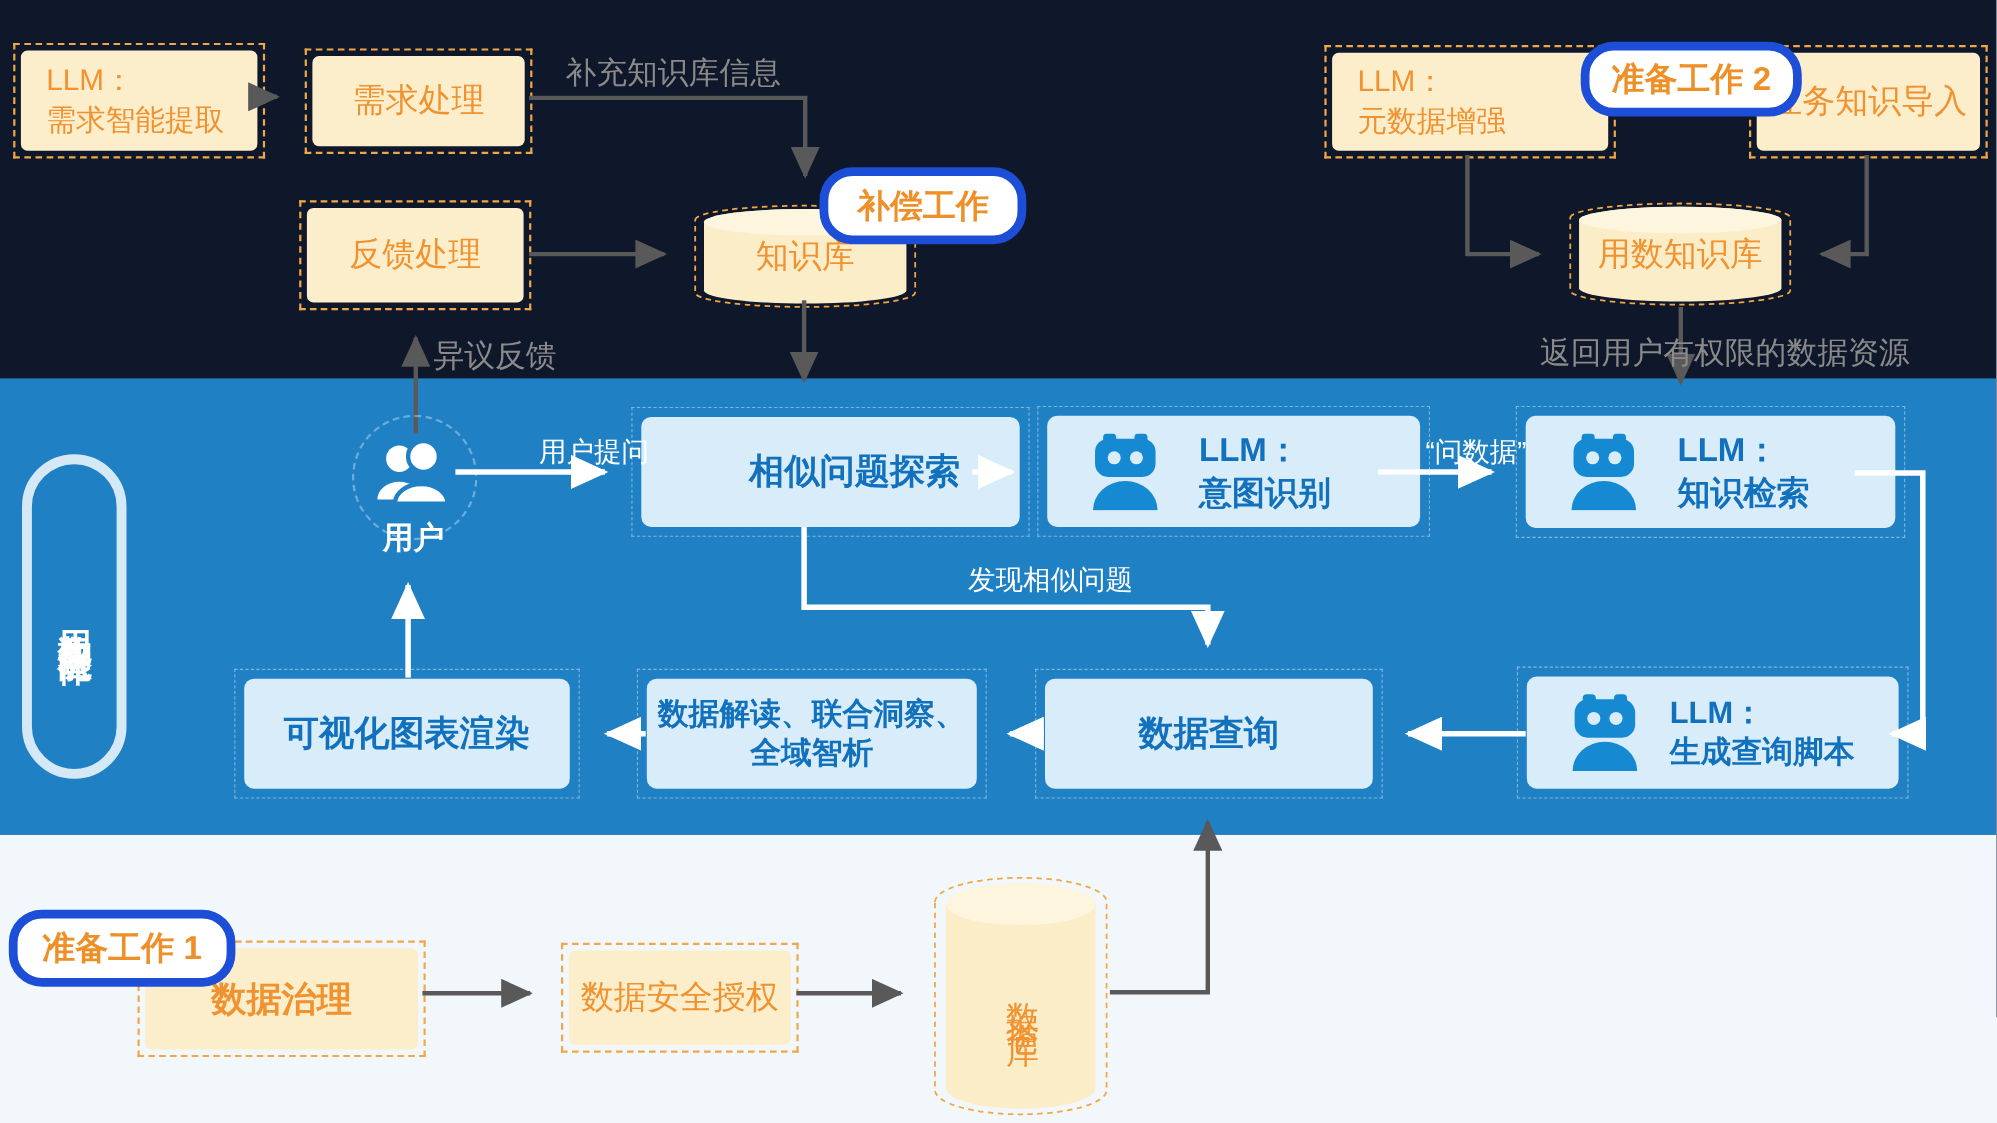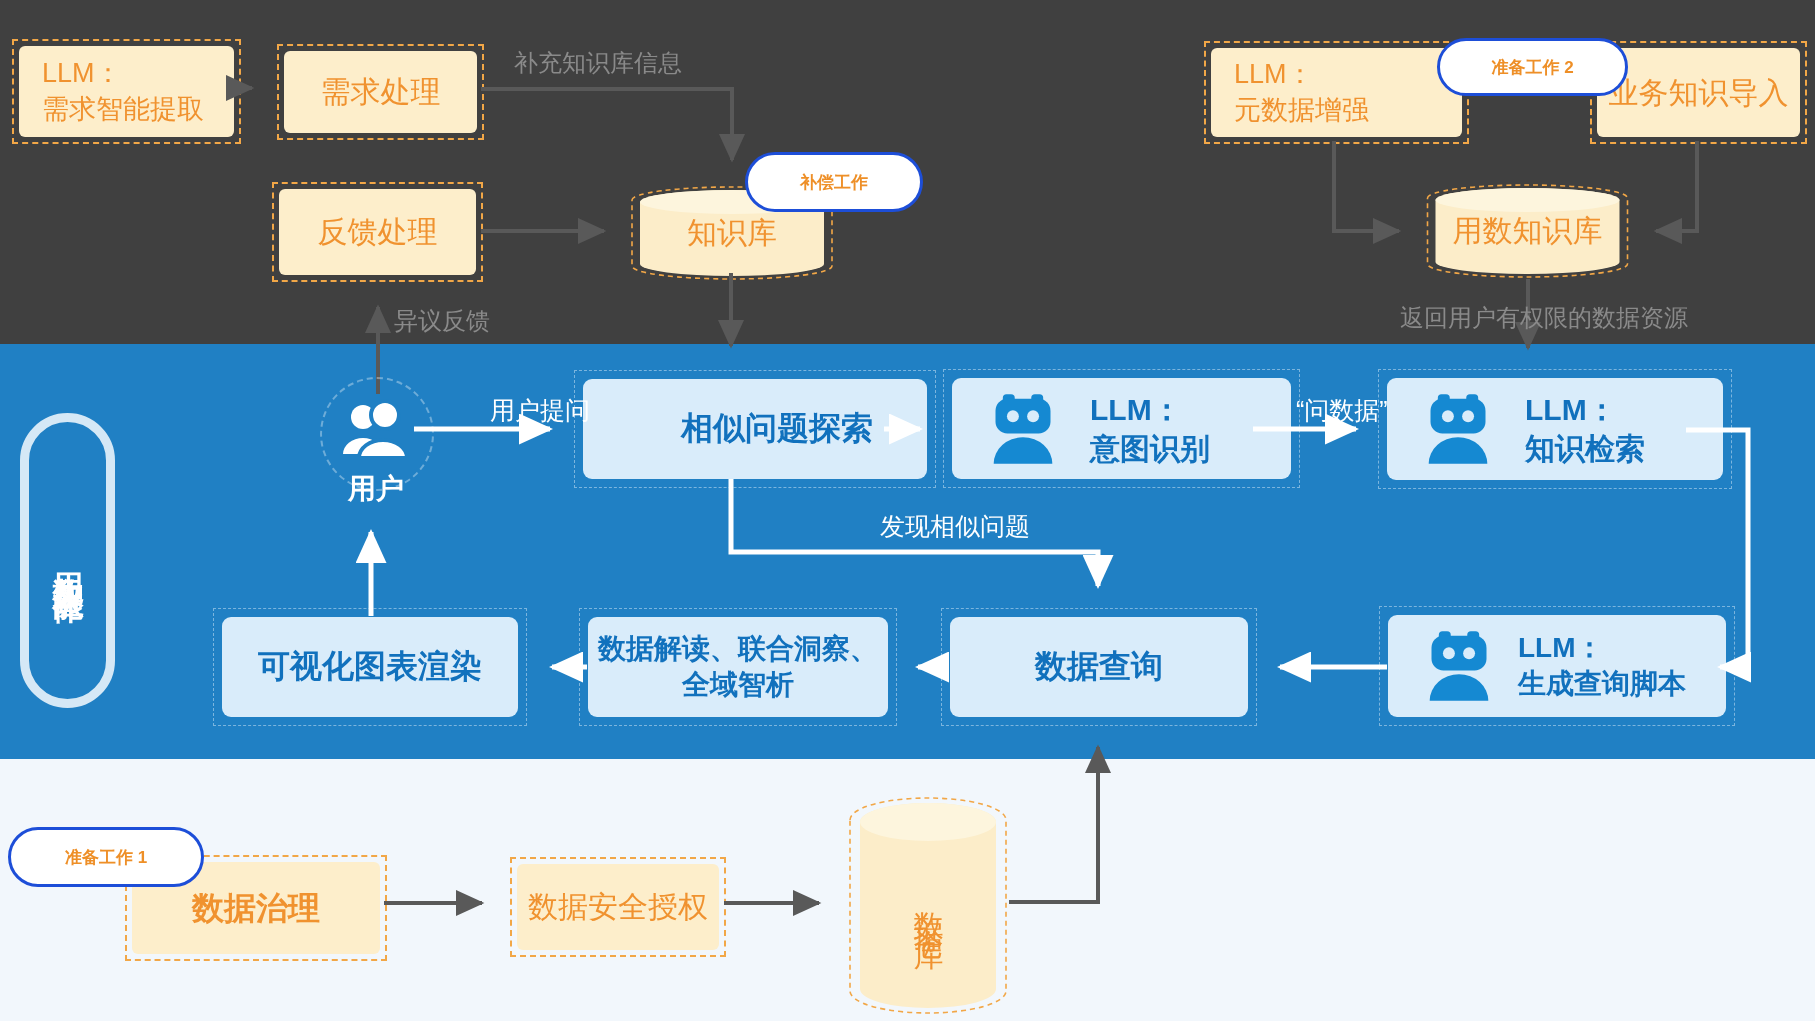--- a/index.html
+++ b/index.html
@@ -1,16 +1,16 @@
 <!DOCTYPE html>
 <html><head>
 <meta charset="utf-8">
 <style>
   html,body{margin:0;padding:0;background:#dfe7ee;}
-  #canvas{position:relative;width:1815px;height:1021px;background:#404040;overflow:hidden;
+  #canvas{position:relative;width:1815px;height:1021px;background:#0f172a;overflow:hidden;
           font-family:"Liberation Sans",sans-serif;}
   #band{position:absolute;left:0;top:344px;width:1815px;height:415px;background:#2080c4;}
   #bottom-zone{position:absolute;left:0;top:759px;width:1815px;height:262px;background:#f2f7fc;}
   svg.overlay{position:absolute;left:0;top:0;z-index:5;pointer-events:none;}
 
   
   .cream{position:absolute;border:2px dashed #f2a747;z-index:4;display:flex;align-items:center;justify-content:center;}
   .cream .fill{position:absolute;inset:5px;background:#fdeecb;border-radius:6px;}
   .cream .lbl{position:relative;z-index:2;color:#f0922f;white-space:pre-line;line-height:1.32;}
   .c-center{text-align:left;font-size:30px;}
@@ -18,30 +18,30 @@
 
   
   .bbox{position:absolute;background:#d9ecfa;border-radius:9px;z-index:4;display:flex;align-items:center;justify-content:center;}
   .bbox::after{content:'';position:absolute;inset:-9px;border:1px dashed rgba(235,245,255,.45);pointer-events:none;}
   .bbox .lbl{color:#1171bd;font-weight:bold;white-space:pre-line;line-height:1.3;text-align:center;}
   .bbox.withbot{justify-content:flex-start;padding-left:38px;}
   .bbox.withbot .lbl{text-align:left;margin-left:34px;font-size:30px;}
   .robot{width:66px;height:70px;flex:0 0 auto;}
 
   
-  .badge{position:absolute;background:#fff;border:3px solid #1d4ed8;border-radius:30px;z-index:9;
-         display:flex;align-items:center;justify-content:center;color:#ee8f27;font-weight:bold;font-size:17px;}
+  .badge{position:absolute;background:#fff;border:8px solid #1d4ed8;border-radius:30px;z-index:9;
+         display:flex;align-items:center;justify-content:center;color:#ee8f27;font-weight:bold;font-size:30px;}
 
   
   .cyl{position:absolute;z-index:4;}
   .cyl .ctext{position:absolute;left:0;top:0;width:100%;height:100%;display:flex;align-items:center;justify-content:center;
               color:#f0922f;font-size:30px;z-index:2;}
 
   
-  .elabel{position:absolute;z-index:6;font-size:24px;white-space:nowrap;}
+  .elabel{position:absolute;z-index:6;font-size:28px;white-space:nowrap;}
   .gray{color:#8a8a8a;}
   .white{color:#ffffff;font-size:25px;margin-left:28px;}
 
   
   #band-pill{position:absolute;left:20px;top:413px;width:77px;height:277px;border:9px solid #d5e8f6;
              border-radius:48px;z-index:6;display:flex;align-items:center;justify-content:center;}
   #band-pill .lbl{writing-mode:vertical-rl;text-orientation:upright;color:#fff;font-weight:bold;
                   font-size:31px;letter-spacing:5px;}
 
   

